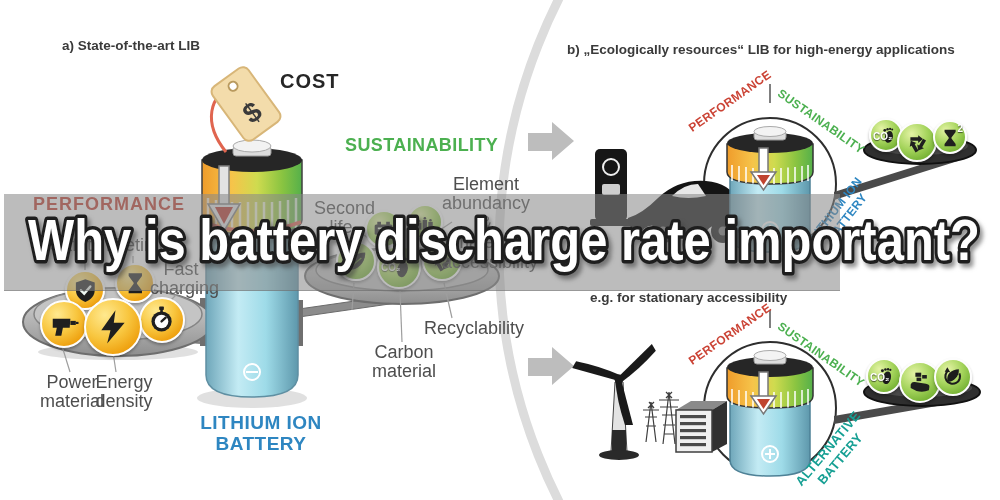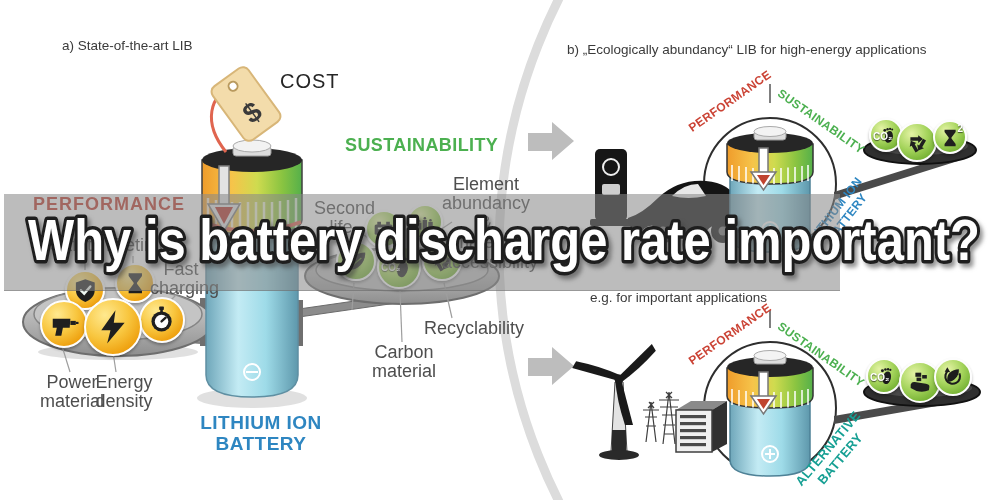--- a/index.html
+++ b/index.html
@@ -3,24 +3,24 @@
 <meta charset="utf-8">
 <style>
   html,body{margin:0;padding:0;background:#fff;}
   #stage{position:relative;width:1000px;height:500px;background:#ffffff;overflow:hidden;
          font-family:"Liberation Sans",sans-serif;}
   .abs{position:absolute;}
   svg{display:block;}
   .lbl{position:absolute;font-size:18px;line-height:1.08;color:#4e4e4e;
        white-space:pre-line;z-index:12;}
   .lbl.c{text-align:center;}
-  .head{position:absolute;font-weight:normal;color:#3a3a3a;font-size:13.5px;z-index:12;white-space:pre;}
+  .head{position:absolute;font-weight:bold;color:#3a3a3a;font-size:13.5px;z-index:12;white-space:pre;}
   .big-red{position:absolute;font-weight:bold;color:#c0392b;font-size:18px;letter-spacing:1px;z-index:12;}
   .big-green{position:absolute;font-weight:bold;color:#4cb050;font-size:18px;letter-spacing:.4px;z-index:12;}
-  .cost{position:absolute;font-weight:normal;font-size:20px;color:#262626;z-index:12;letter-spacing:1px;text-align:right;}
+  .cost{position:absolute;font-weight:bold;font-size:20px;color:#262626;z-index:12;letter-spacing:1px;text-align:right;}
   .libblue{position:absolute;font-weight:bold;color:#2e86c1;font-size:19px;text-align:center;
            white-space:pre-line;line-height:1.12;z-index:12;letter-spacing:.5px;}
   .rot{position:absolute;font-weight:bold;font-size:12px;z-index:12;transform-origin:left center;
        white-space:nowrap;letter-spacing:.3px;}
   .rot.red{color:#cb4335;transform:rotate(-35deg);}
   .rot.green{color:#4cb050;transform:rotate(35deg);}
   .rot.blue{color:#2e86c1;transform:rotate(-52deg);white-space:pre-line;text-align:center;
             font-size:12px;line-height:1.15;transform-origin:center center;}
   .rot.teal{color:#17a094;transform:rotate(-50deg);white-space:pre-line;text-align:center;
             font-size:13px;line-height:1.2;transform-origin:center center;}
@@ -243,27 +243,27 @@
   <div class="lbl c" style="left:314px;top:199px;width:54px">Second
 life</div>
   <div class="lbl c" style="left:442px;top:175px;width:88px">Element
 abundancy &amp;
 material
 accessibility</div>
   <div class="lbl c" style="left:372px;top:343px;width:64px">Carbon
 material</div>
   <div class="lbl" style="left:424px;top:319px;width:90px">Recyclability</div>
 
-  <div class="head" style="left:567px;top:42px">b) „Ecologically abundancy“ LIB for high-energy applications</div>
+  <div class="head" style="left:567px;top:42px">b) „Ecologically resources“ LIB for high-energy applications</div>
   <div class="rot red" style="left:690px;top:122px">PERFORMANCE</div>
   <div class="rot green" style="left:779px;top:85px">SUSTAINABILITY</div>
   <div class="rot blue" style="left:800px;top:200px;width:84px">LITHIUM ION
 BATTERY</div>
 
-  <div class="head" style="left:590px;top:290px">e.g. for important applications</div>
+  <div class="head" style="left:590px;top:290px">e.g. for stationary accessibility</div>
   <div class="rot red" style="left:690px;top:355px">PERFORMANCE</div>
   <div class="rot green" style="left:779px;top:318px">SUSTAINABILITY</div>
   <div class="rot teal" style="left:786px;top:438px;width:96px">ALTERNATIVE
 BATTERY</div>
 
   <div class="chip orange" style="left:65px;top:270px;width:40px;height:40px">
     <svg viewBox="0 0 24 24">
         <path d="M12 2 L20.5 5 V11.5 C20.5 17 17 20.6 12 22.5 C7 20.6 3.5 17 3.5 11.5 V5 Z" fill="#1f1f1f"></path>
         <path d="M8 12 l3 3 l5.5 -6.5" stroke="#eef7f1" stroke-width="2.2" fill="none" stroke-linecap="round"></path>
       </svg>

